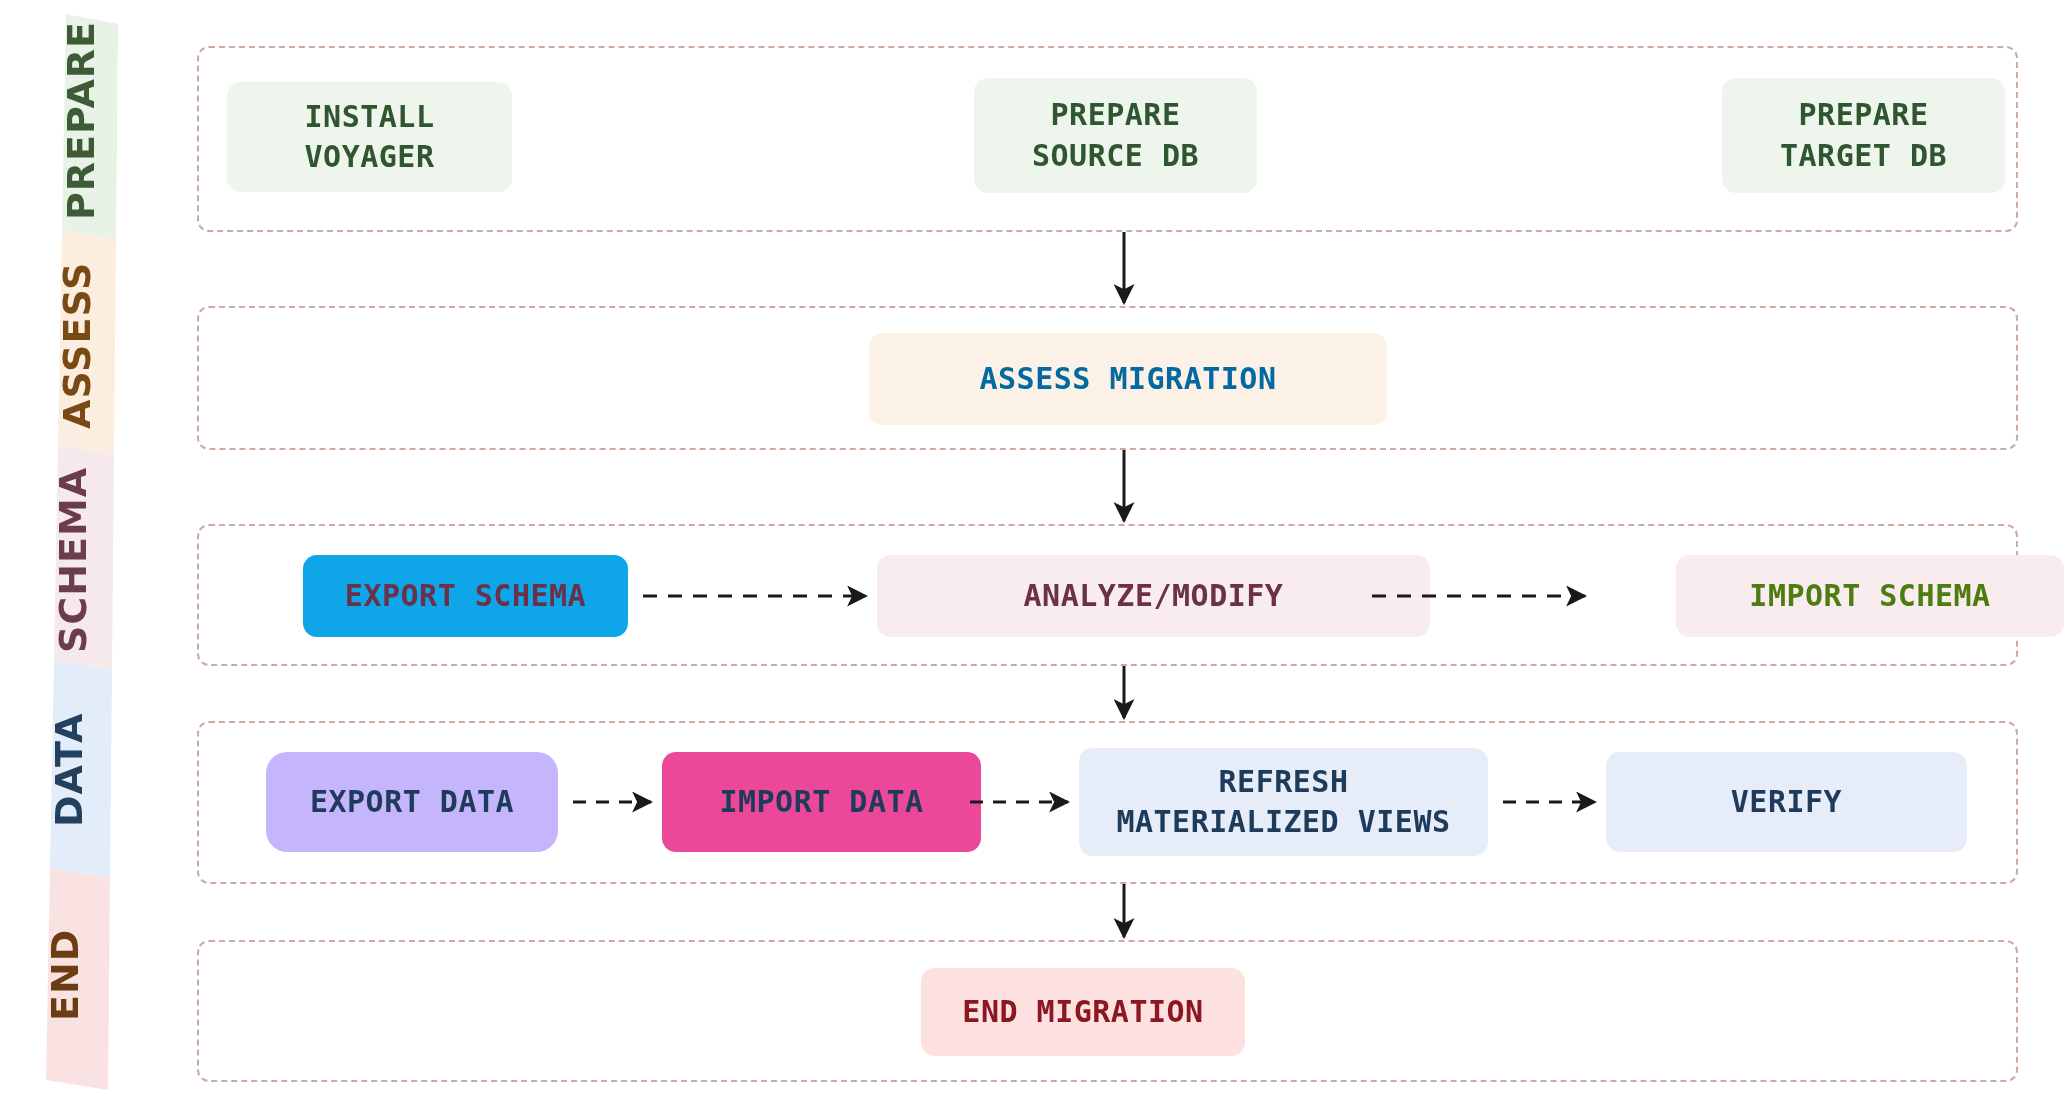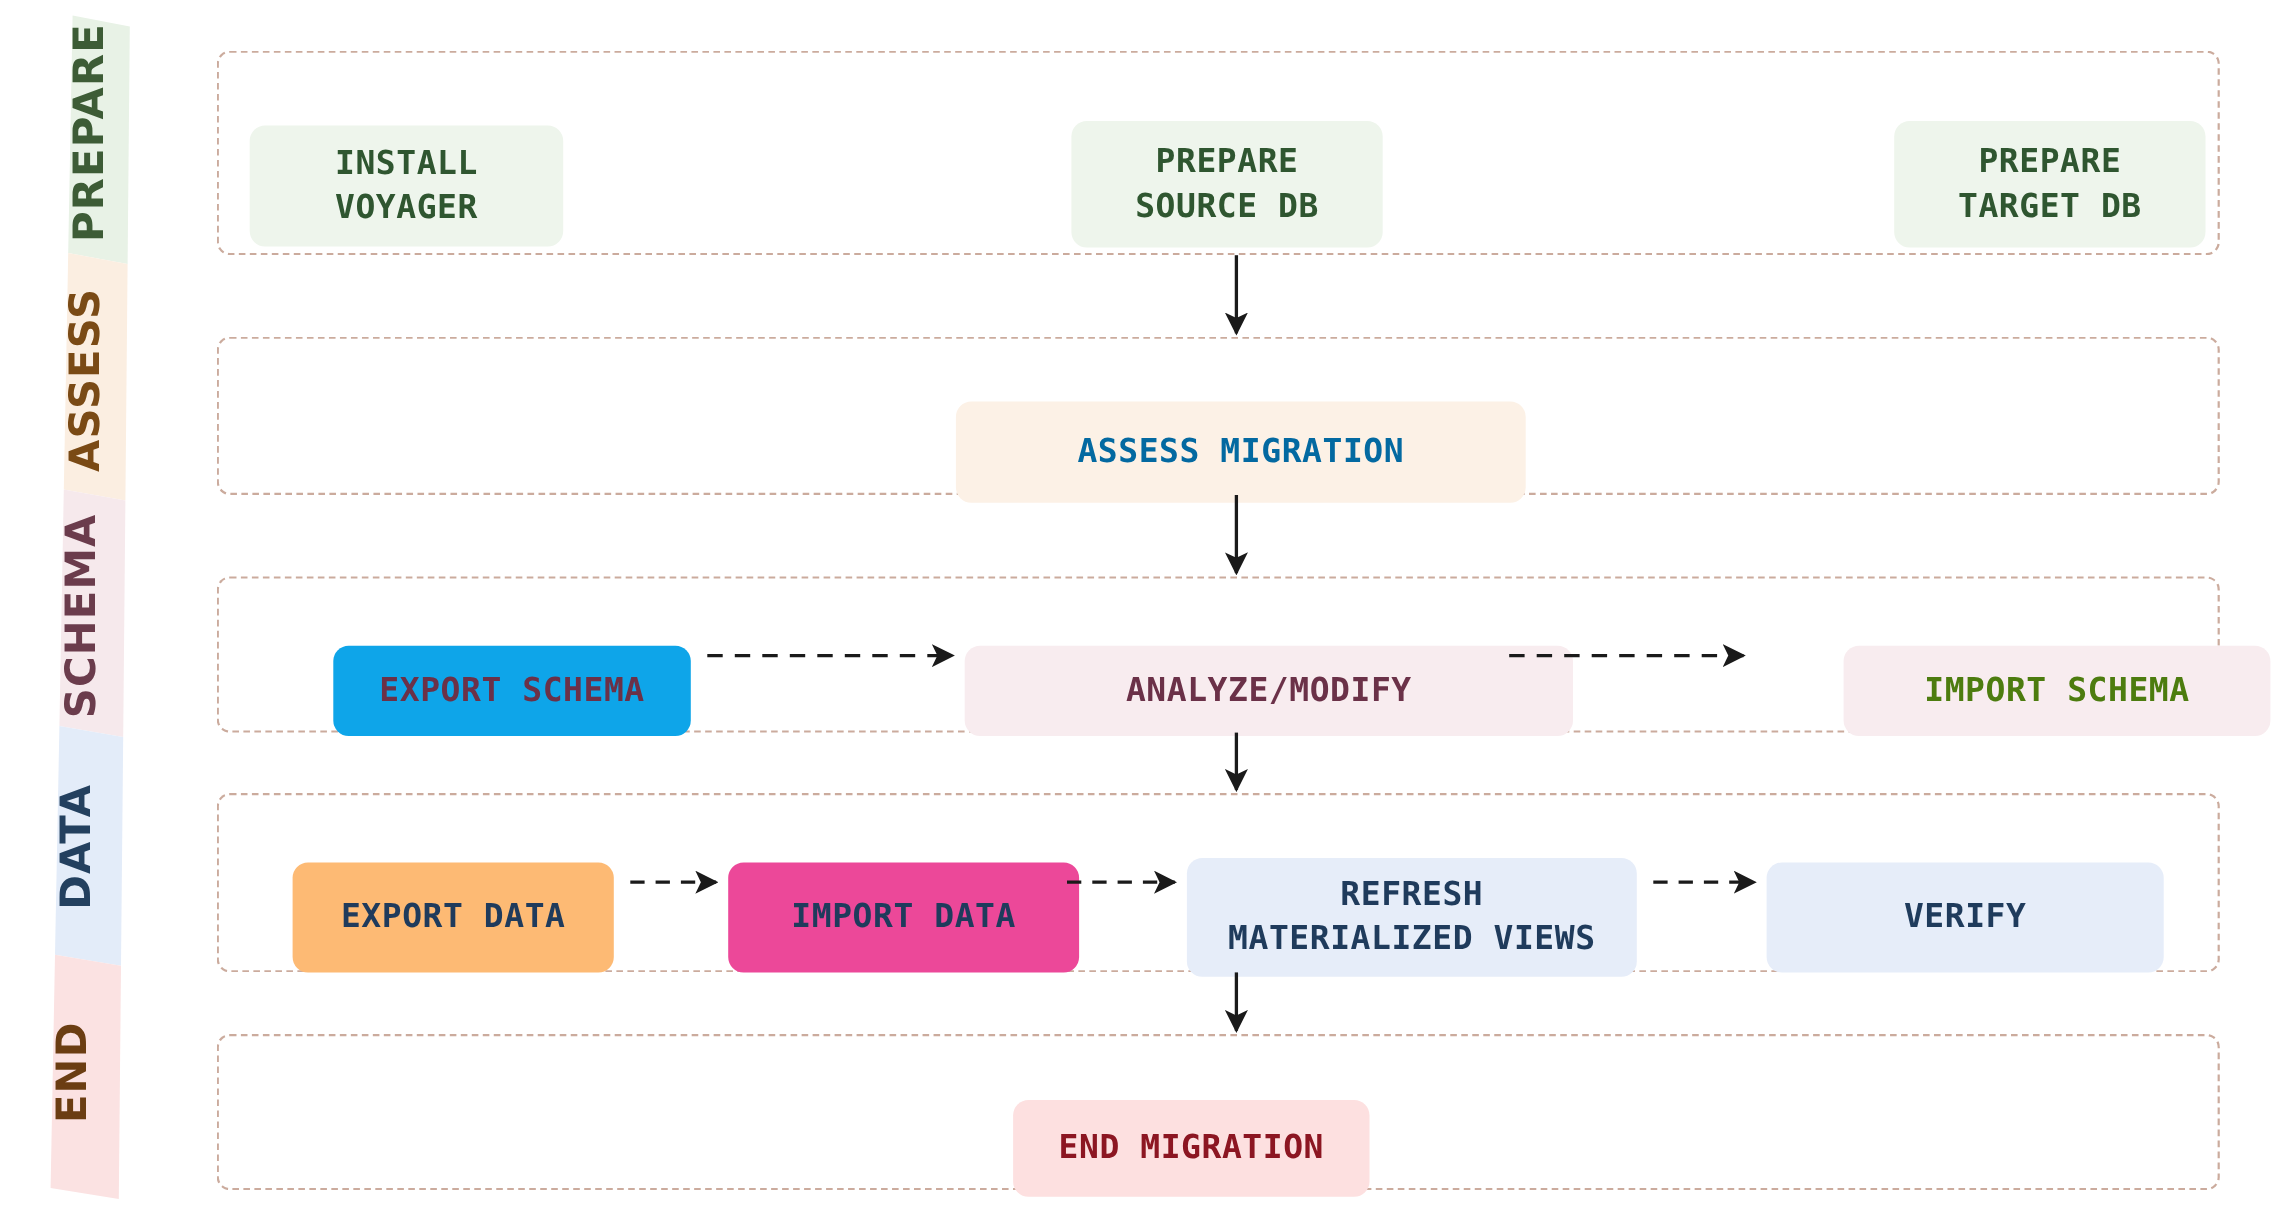--- a/index.html
+++ b/index.html
@@ -62,21 +62,20 @@
     align-items: center;
     justify-content: center;
     text-align: center;
     font-family: "DejaVu Sans Mono", monospace;
     font-weight: bold;
     font-size: 30px;
     line-height: 1.35;
     letter-spacing: 0.5px;
     white-space: pre-line;
     padding: 6px 14px;
-    margin-top: 32px;
   }
 
   
   #edges {
     position: absolute;
     left: 0; top: 0;
     width: 2067px;
     height: 1105px;
     pointer-events: none;
     z-index: 3;
@@ -126,21 +125,21 @@
   <div class="group-box" style="left:197px;top:524px;width:1821px;height:142px;"></div>
 
   <div class="node" style="left:303px;top:555px;width:325px;height:82px;background:#0ea5e9;color:#6b3148;">EXPORT SCHEMA</div>
 
   <div class="node" style="left:877px;top:555px;width:553px;height:82px;background:#f8ecef;color:#6b3148;">ANALYZE/MODIFY</div>
 
   <div class="node" style="left:1676px;top:555px;width:388px;height:82px;background:#f8ecef;color:#4d7c0f;">IMPORT SCHEMA</div>
 
   <div class="group-box" style="left:197px;top:721px;width:1821px;height:163px;"></div>
 
-  <div class="node" style="left:266px;top:752px;width:292px;height:100px;background:#fdba74;color:#1f3b5c;">EXPORT DATA</div>
+  <div class="node" style="left:266px;top:752px;width:292px;height:100px;background:#c4b5fd;color:#1f3b5c;border-radius:21px;">EXPORT DATA</div>
 
   <div class="node" style="left:662px;top:752px;width:319px;height:100px;background:#ec4899;color:#1f3b5c;">IMPORT DATA</div>
 
   <div class="node" style="left:1079px;top:748px;width:409px;height:108px;background:#e6edf9;color:#1f3b5c;">REFRESH
 MATERIALIZED VIEWS</div>
 
   <div class="node" style="left:1606px;top:752px;width:361px;height:100px;background:#e6edf9;color:#1f3b5c;">VERIFY</div>
 
   <div class="group-box" style="left:197px;top:940px;width:1821px;height:142px;"></div>
 

